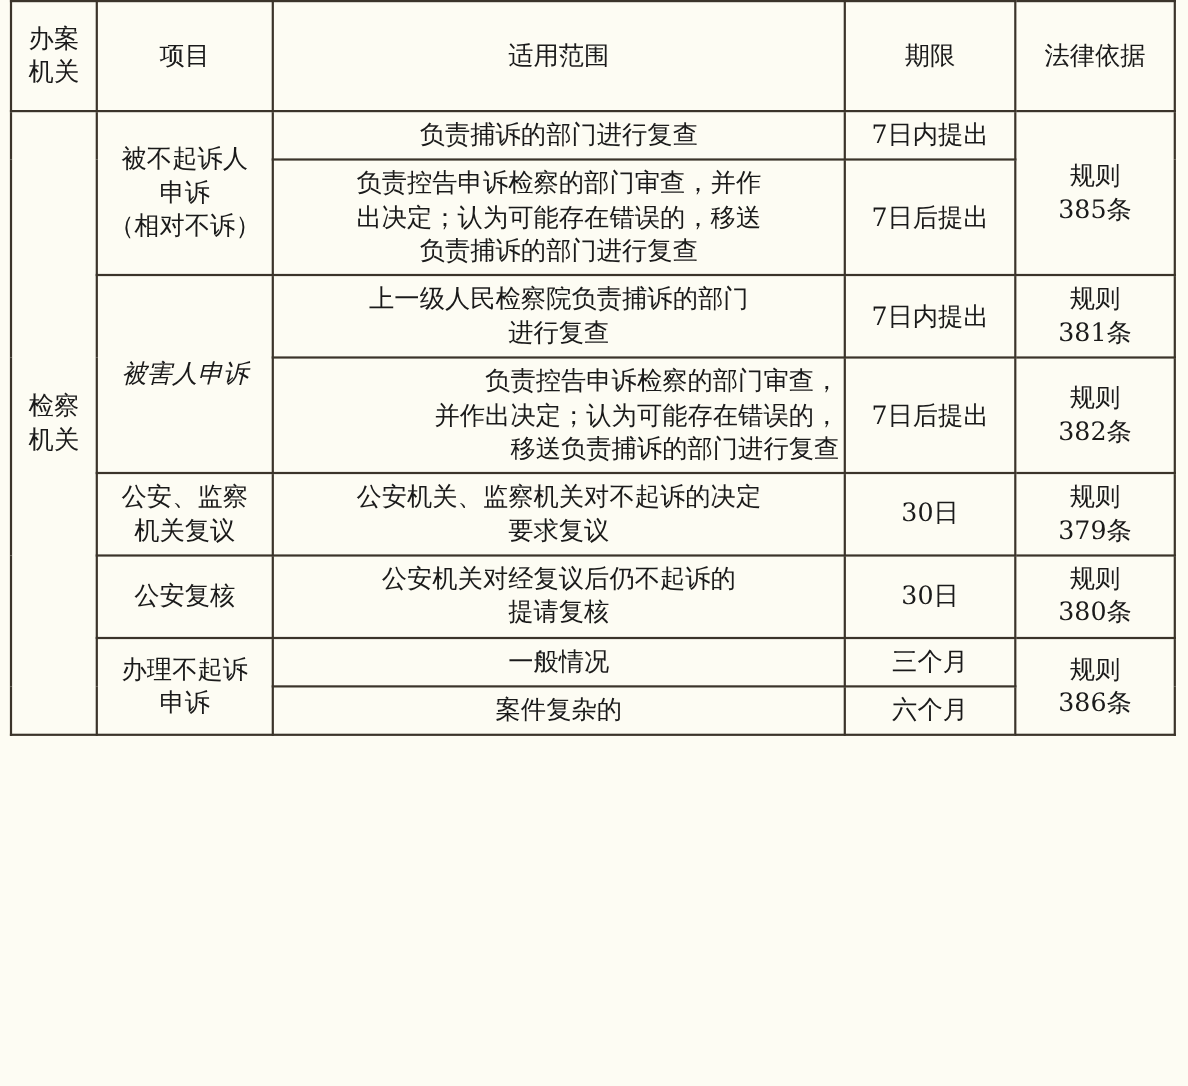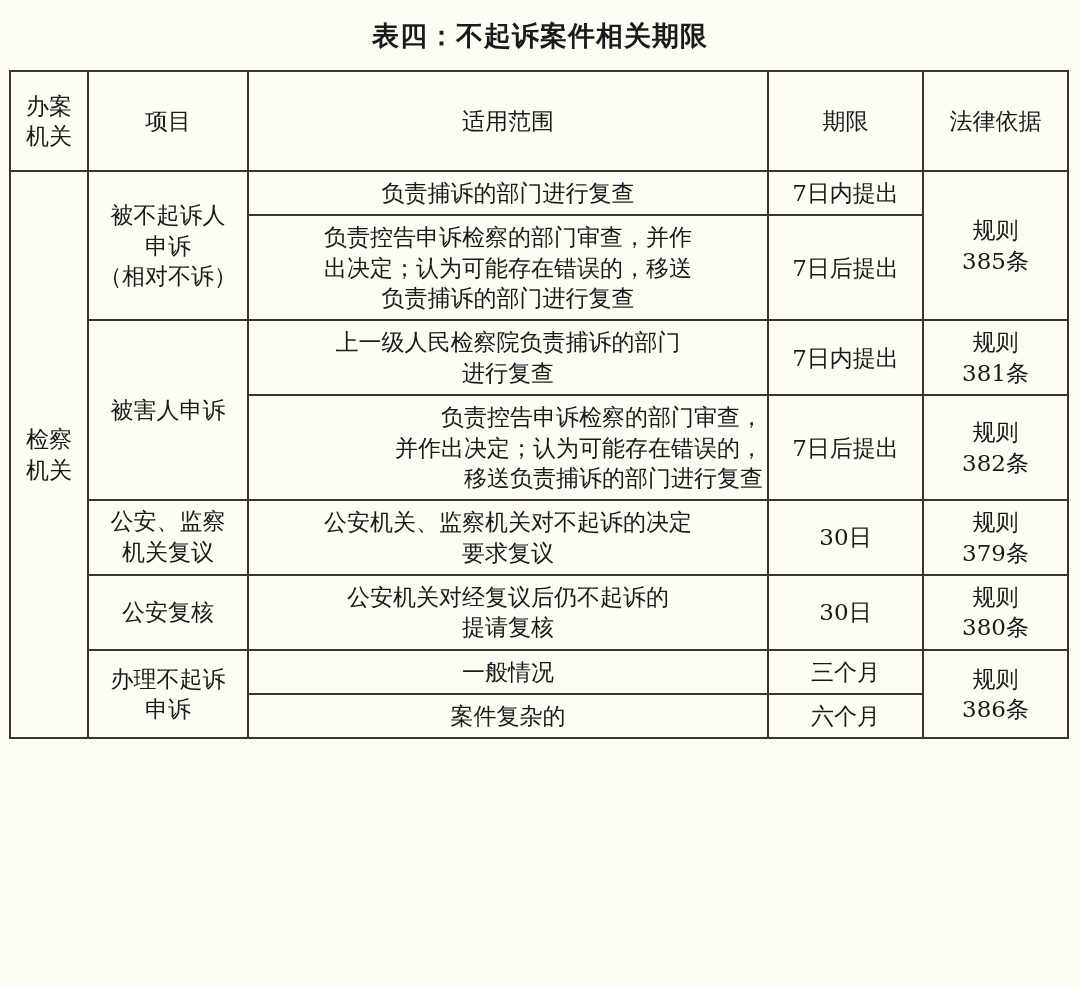--- a/index.html
+++ b/index.html
@@ -70,21 +70,20 @@
     text-align: left;
     padding-left: 8px;
     padding-right: 6px;
   }
 </style>
 </head>
 <body>
 
 <div id="page">
 
-  <div id="title">表四：不起诉案件相关期限</div>
 
   <table class="main">
     <colgroup>
       <col style="width:78px">
       <col style="width:160px">
       <col style="width:520px">
       <col style="width:155px">
       <col style="width:145px">
     </colgroup>
     <tbody>
@@ -110,21 +109,21 @@
       </tr>
 
       <tr>
         <td class="scope scope-left" style="white-space:pre-line;">负责控告申诉检察的部门审查，并作
 出决定；认为可能存在错误的，移送
 负责捕诉的部门进行复查</td>
         <td class="term">7日后提出</td>
       </tr>
 
       <tr>
-        <td class="item" rowspan="2" style="white-space:pre-line;">被害人申诉</td>
+        <td class="item" rowspan="2" style="white-space:pre-line;font-style:italic;">被害人申诉</td>
         <td class="scope" style="white-space:pre-line;">上一级人民检察院负责捕诉的部门
 进行复查</td>
         <td class="term">7日内提出</td>
         <td class="law" style="white-space:pre-line;">规则
 381条</td>
       </tr>
 
       <tr>
         <td class="scope" style="white-space:pre-line;text-align:right;">负责控告申诉检察的部门审查，
 并作出决定；认为可能存在错误的，

